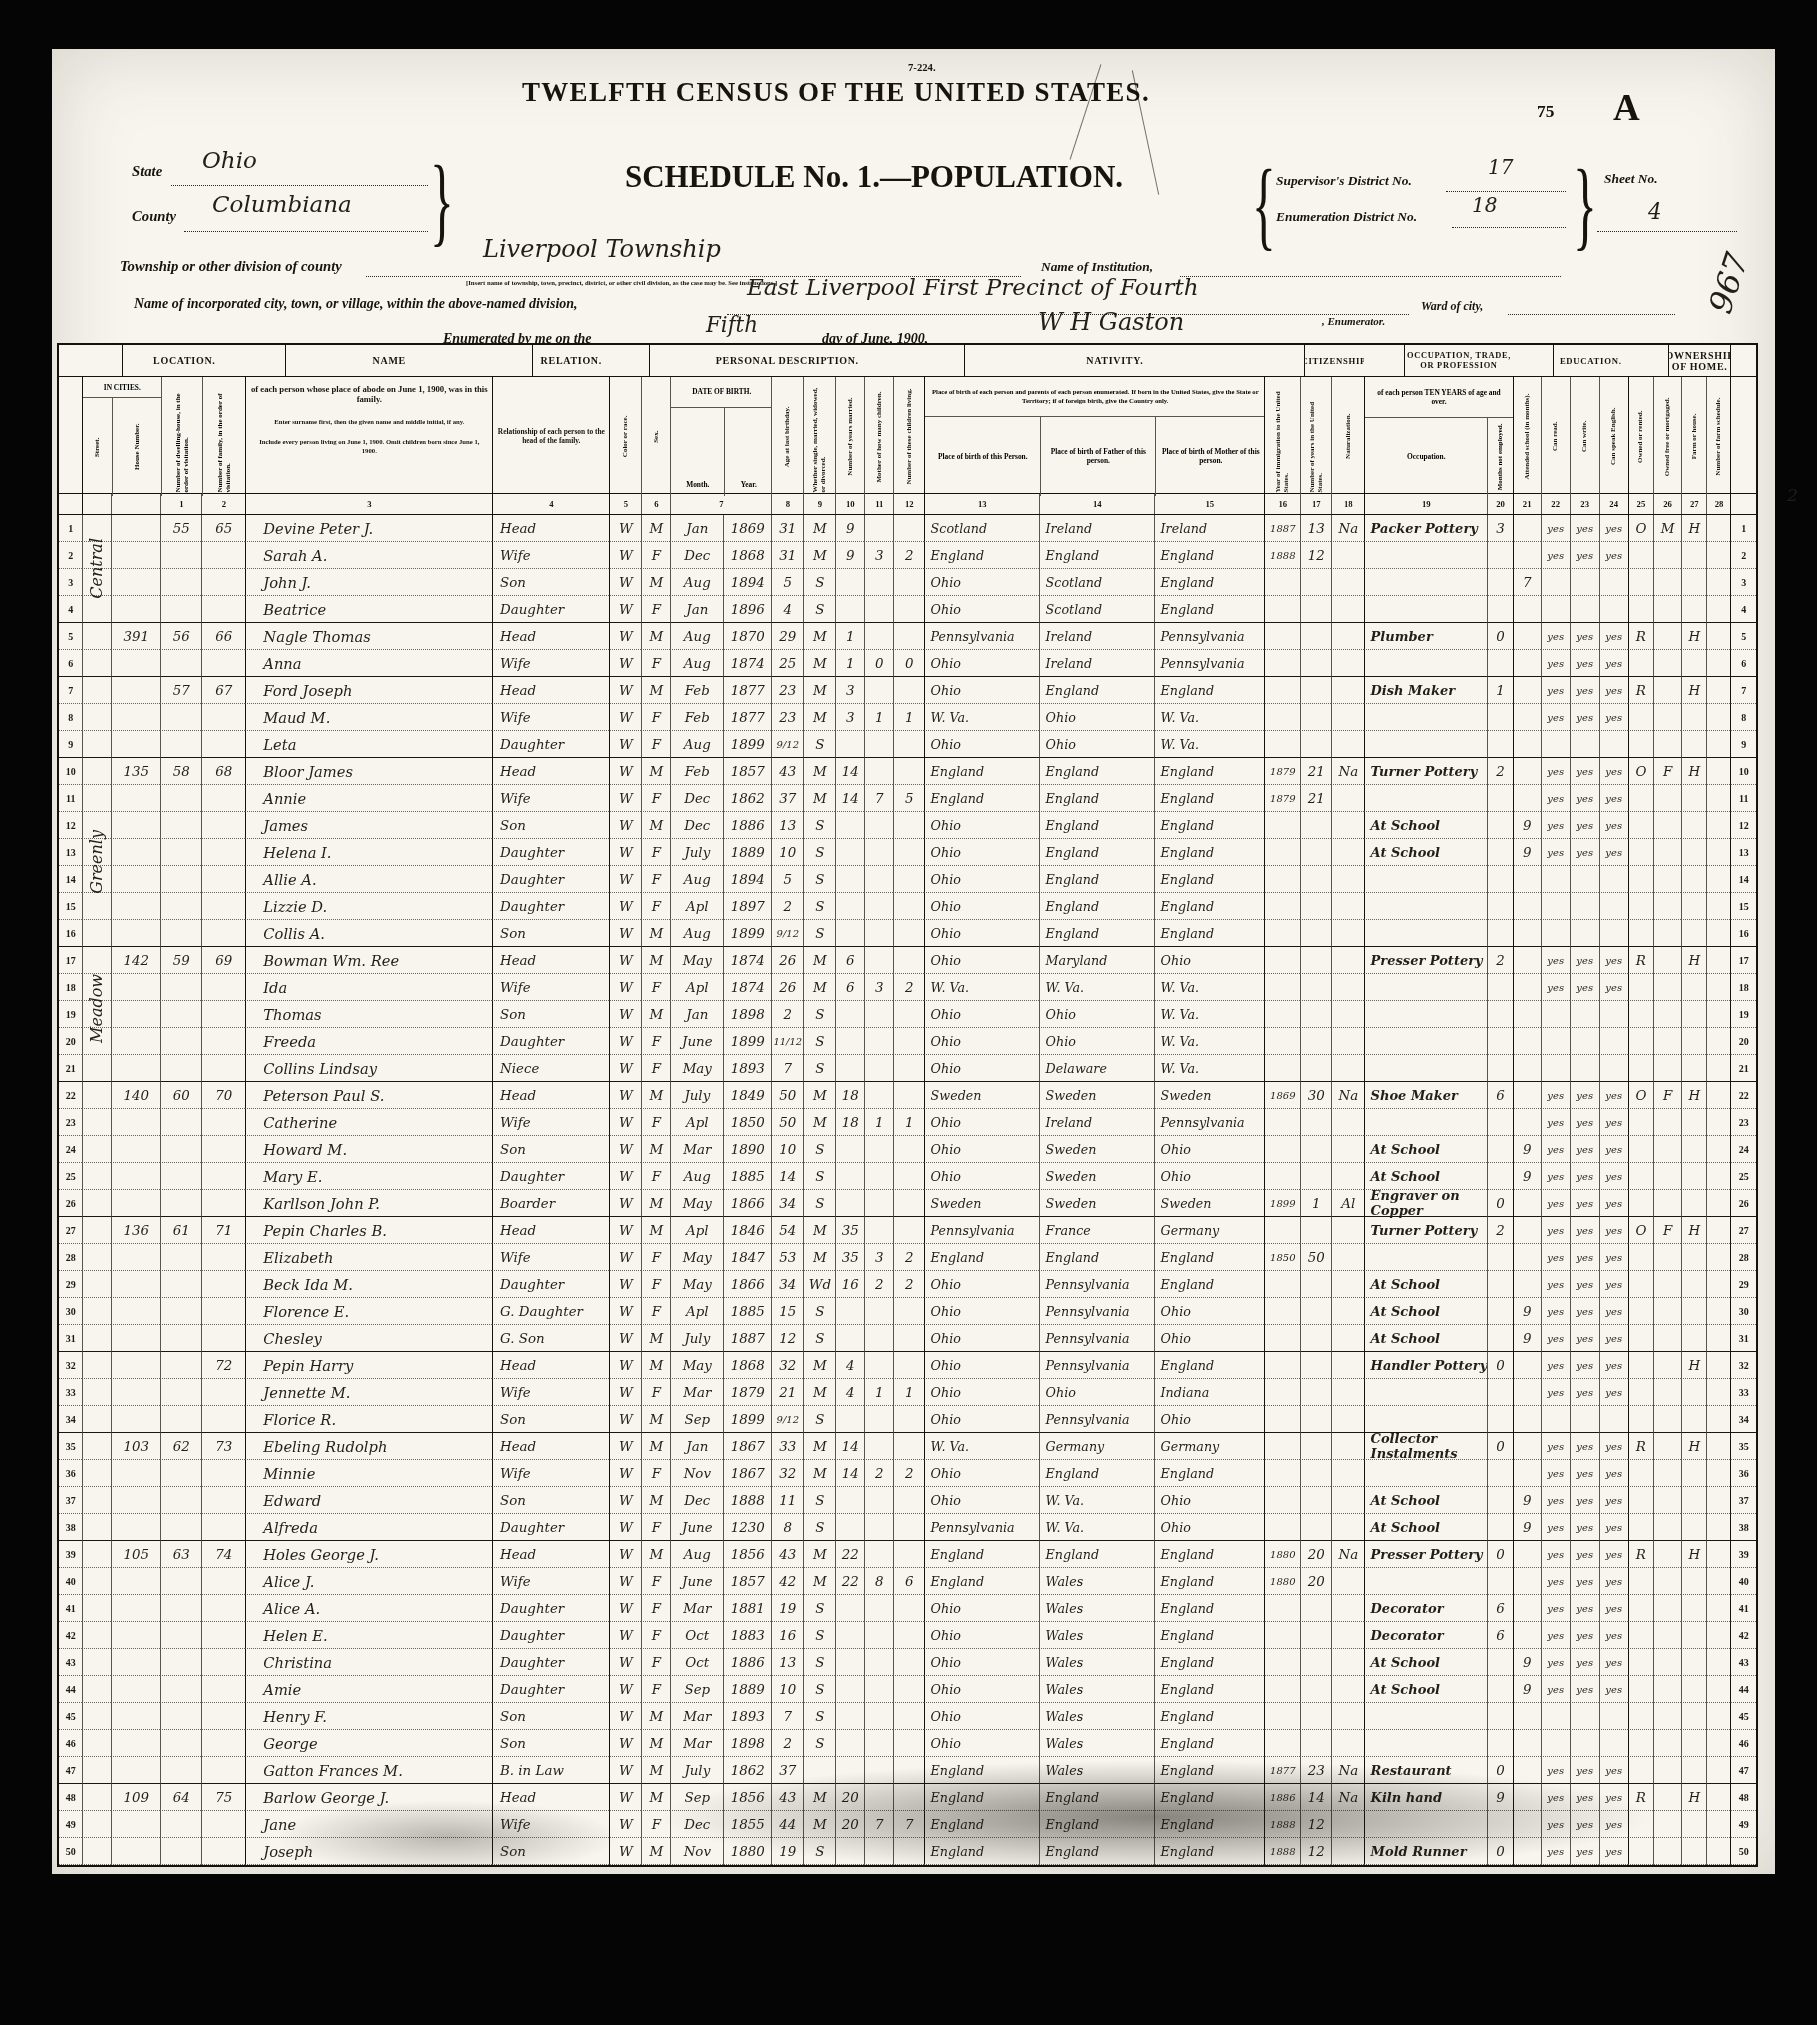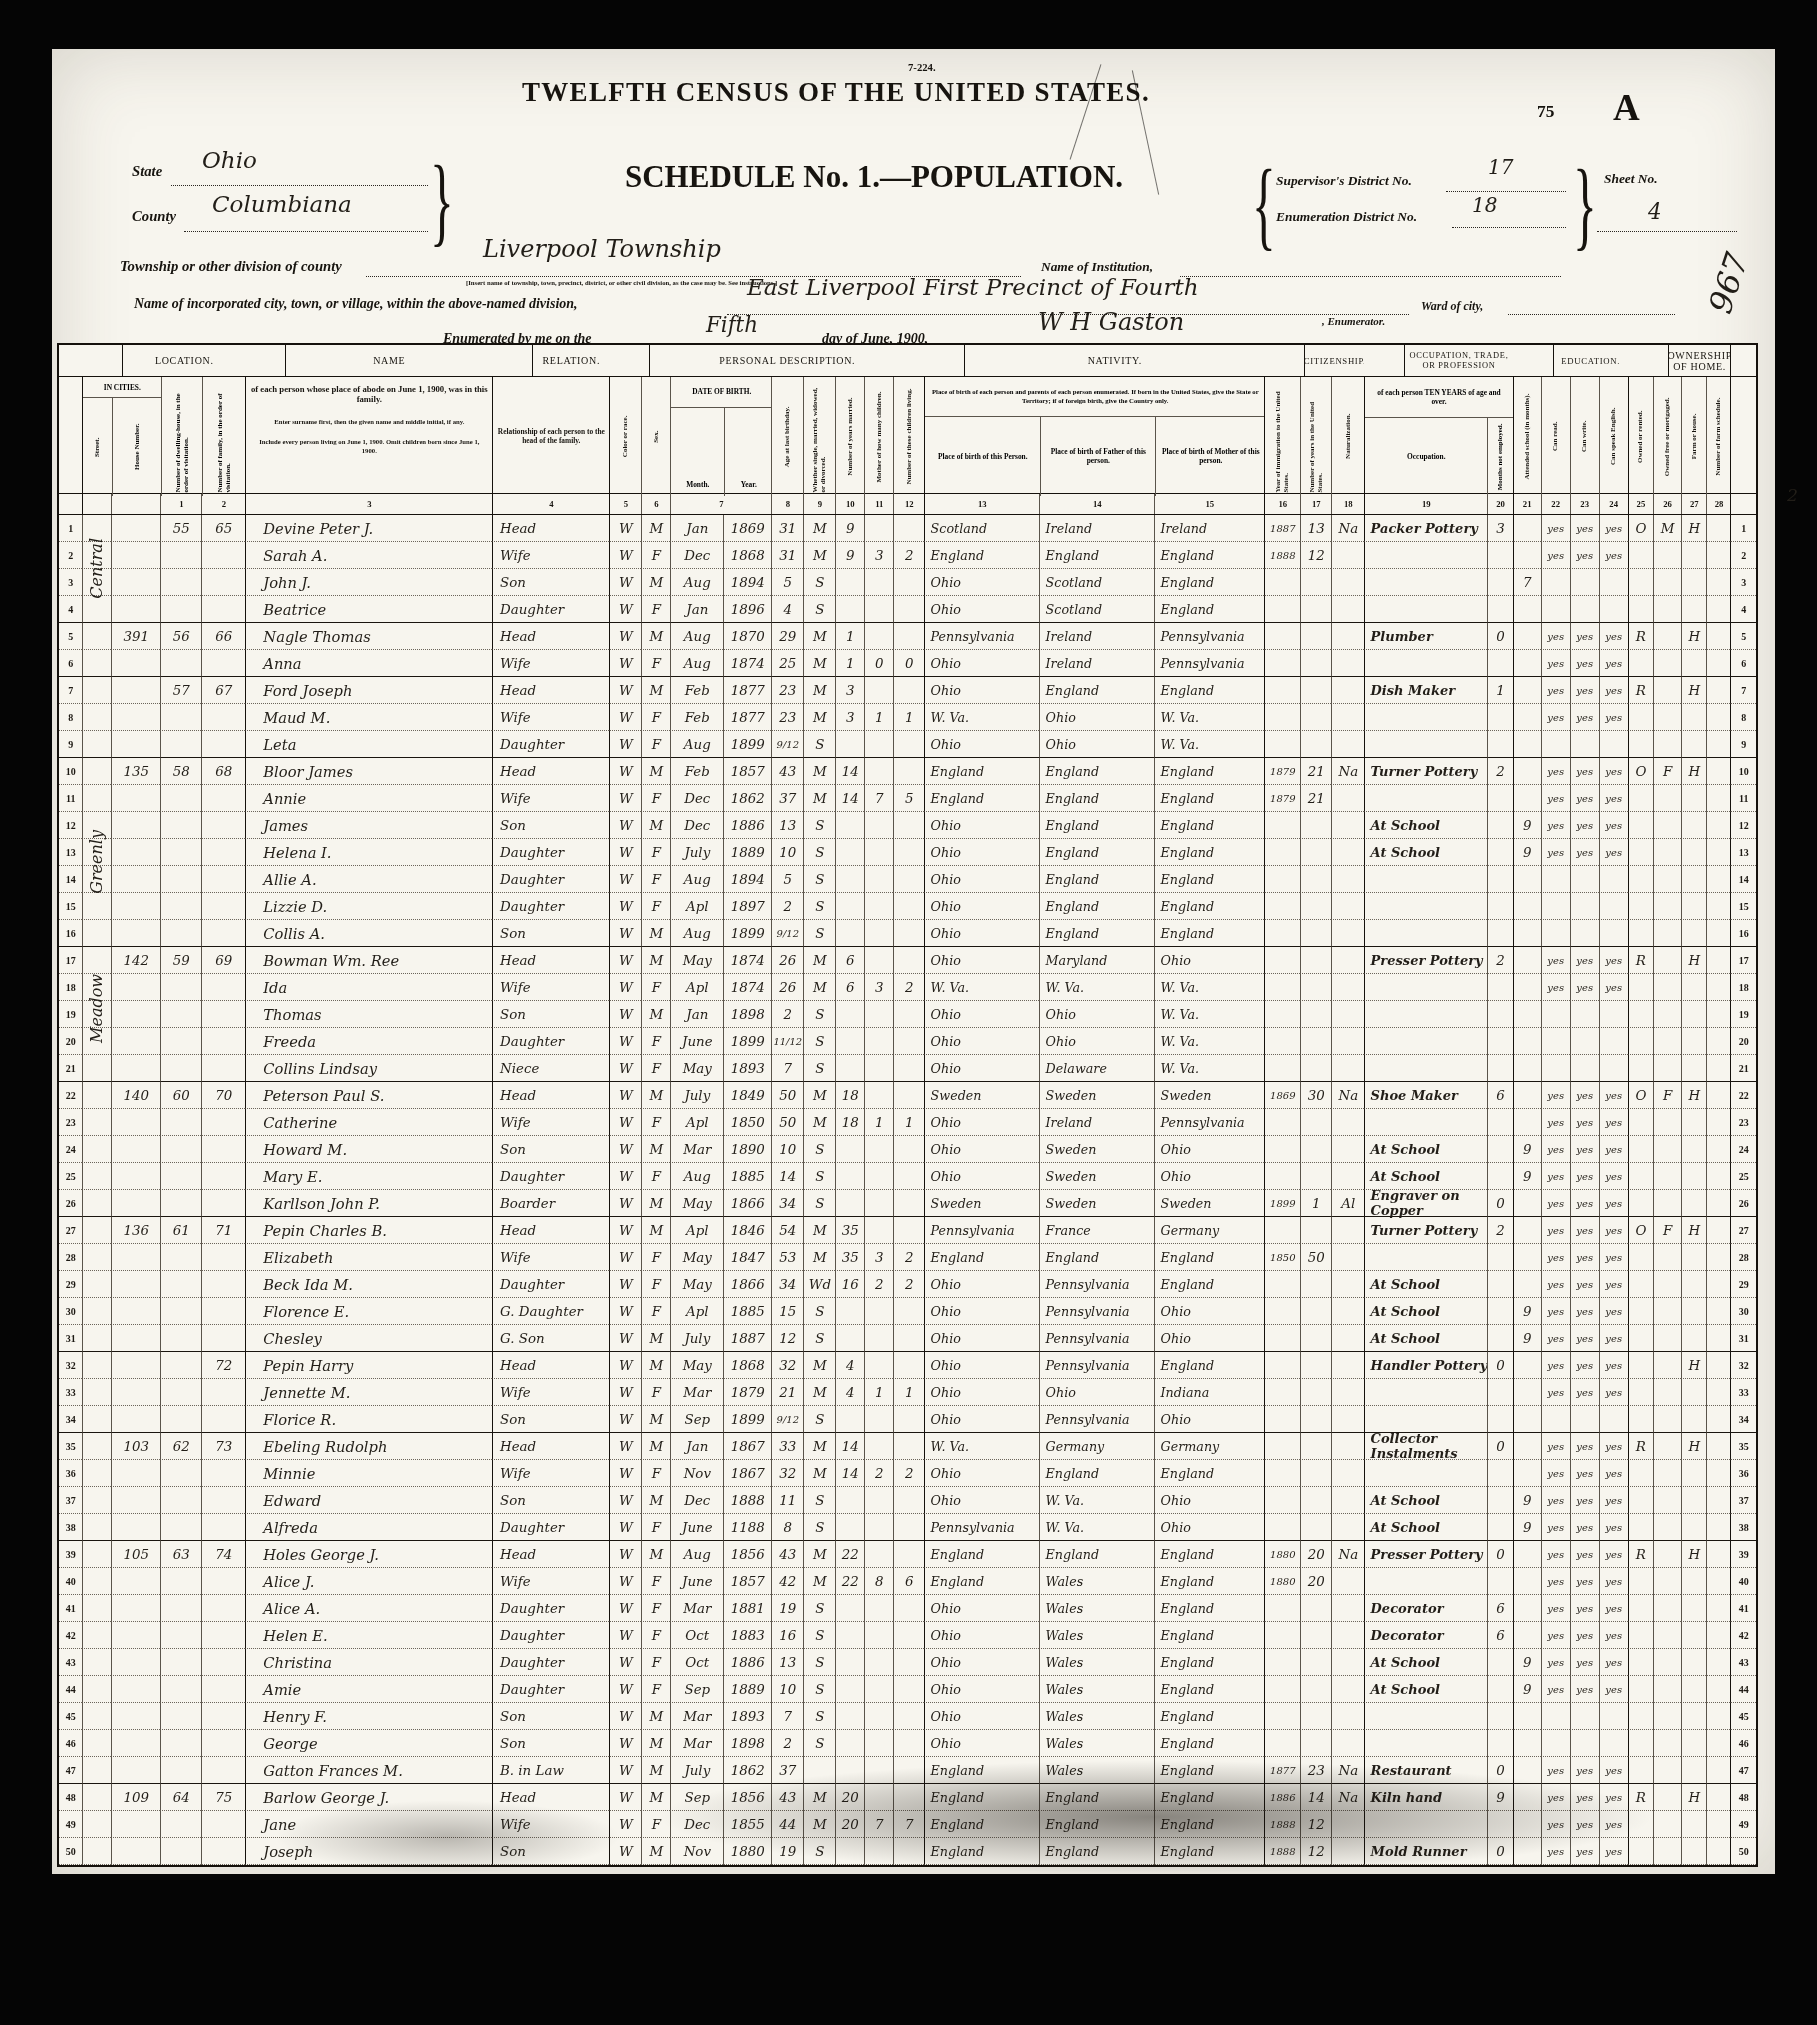--- a/index.html
+++ b/index.html
@@ -15,21 +15,21 @@
   
   :root{--cols:23px 29px 49px 41px 44px 247px 117px 32px 29px 53px 48px 32px 32px 29px 29px 31px 115px 115px 110px 36px 31px 33px 123px 25.4px 28px 29px 29px 29px 25.4px 28px 25.4px 24px 25.4px;}
   .census{position:absolute;left:5.3px;top:294px;border:2px solid #15110c;background:#f7f5ee;}
   .band{display:grid;grid-template-columns:var(--cols);}
   .b1{height:31px;border-bottom:0.7px solid #15110c;}
   .b2{height:116px;border-bottom:0.7px solid #15110c;}
   .b3{height:20px;border-bottom:1.3px solid #15110c;}
   .hc{border-left:0.7px solid #5a544b;display:flex;align-items:center;justify-content:center;text-align:center;overflow:hidden;color:#17140f;}
   .hl{border-left:1.3px solid #15110c !important;}
   .nb{border-left:none !important;}
-  .gt{font-weight:normal;font-size:10px;letter-spacing:0.7px;margin-left:40px;}
+  .gt{font-weight:bold;font-size:10px;letter-spacing:0.7px;margin-left:40px;}
   .num{font-weight:bold;font-size:8.7px;}
   .vlab{writing-mode:vertical-rl;transform:rotate(180deg);font-size:7px;font-weight:bold;line-height:1.12;text-align:left;padding:3.3px 0.7px;max-height:112px;}
   .nest{display:grid;height:100%;}
   .ncell{border-left:0.7px solid #5a544b;display:flex;align-items:center;justify-content:center;text-align:center;overflow:hidden;}
   .nt{font-size:6.7px;font-weight:bold;line-height:1.25;padding:2px 5.3px;}
   .sm{font-size:7.4px;font-weight:bold;line-height:1.25;padding:1.3px 4px;}
   .tbody{display:grid;grid-template-columns:var(--cols);grid-auto-rows:27px;position:relative;}
   .td{border-left:0.7px solid #5a544b;border-bottom:0.7px dotted #6b645a;display:flex;align-items:center;justify-content:center;overflow:visible;font-size:13.4px;}
   .td.hh{border-bottom:1.3px solid #1a150f;}
   .pn{font-size:10px;font-weight:bold;color:#1d1913;font-family:"Liberation Serif",serif;}
@@ -1483,21 +1483,21 @@
         <div class="td pn nb hh">38</div>
         <div class="td  hh"></div>
         <div class="td hw hh"></div>
         <div class="td hw hh"></div>
         <div class="td hw hh"></div>
         <div class="td hw nm hl hh">Alfreda</div>
         <div class="td hw rl hl hh">Daughter</div>
         <div class="td hw hl hh">W</div>
         <div class="td hw hh">F</div>
         <div class="td hw hh">June</div>
-        <div class="td hw hh">1188</div>
+        <div class="td hw hh">1230</div>
         <div class="td hw hh">8</div>
         <div class="td hw hh">S</div>
         <div class="td hw hh"></div>
         <div class="td hw hh"></div>
         <div class="td hw hh"></div>
         <div class="td hw bp hl hh">Pennsylvania</div>
         <div class="td hw bp hh">W. Va.</div>
         <div class="td hw bp hh">Ohio</div>
         <div class="td hw fr hl hh"></div>
         <div class="td hw hh"></div>

